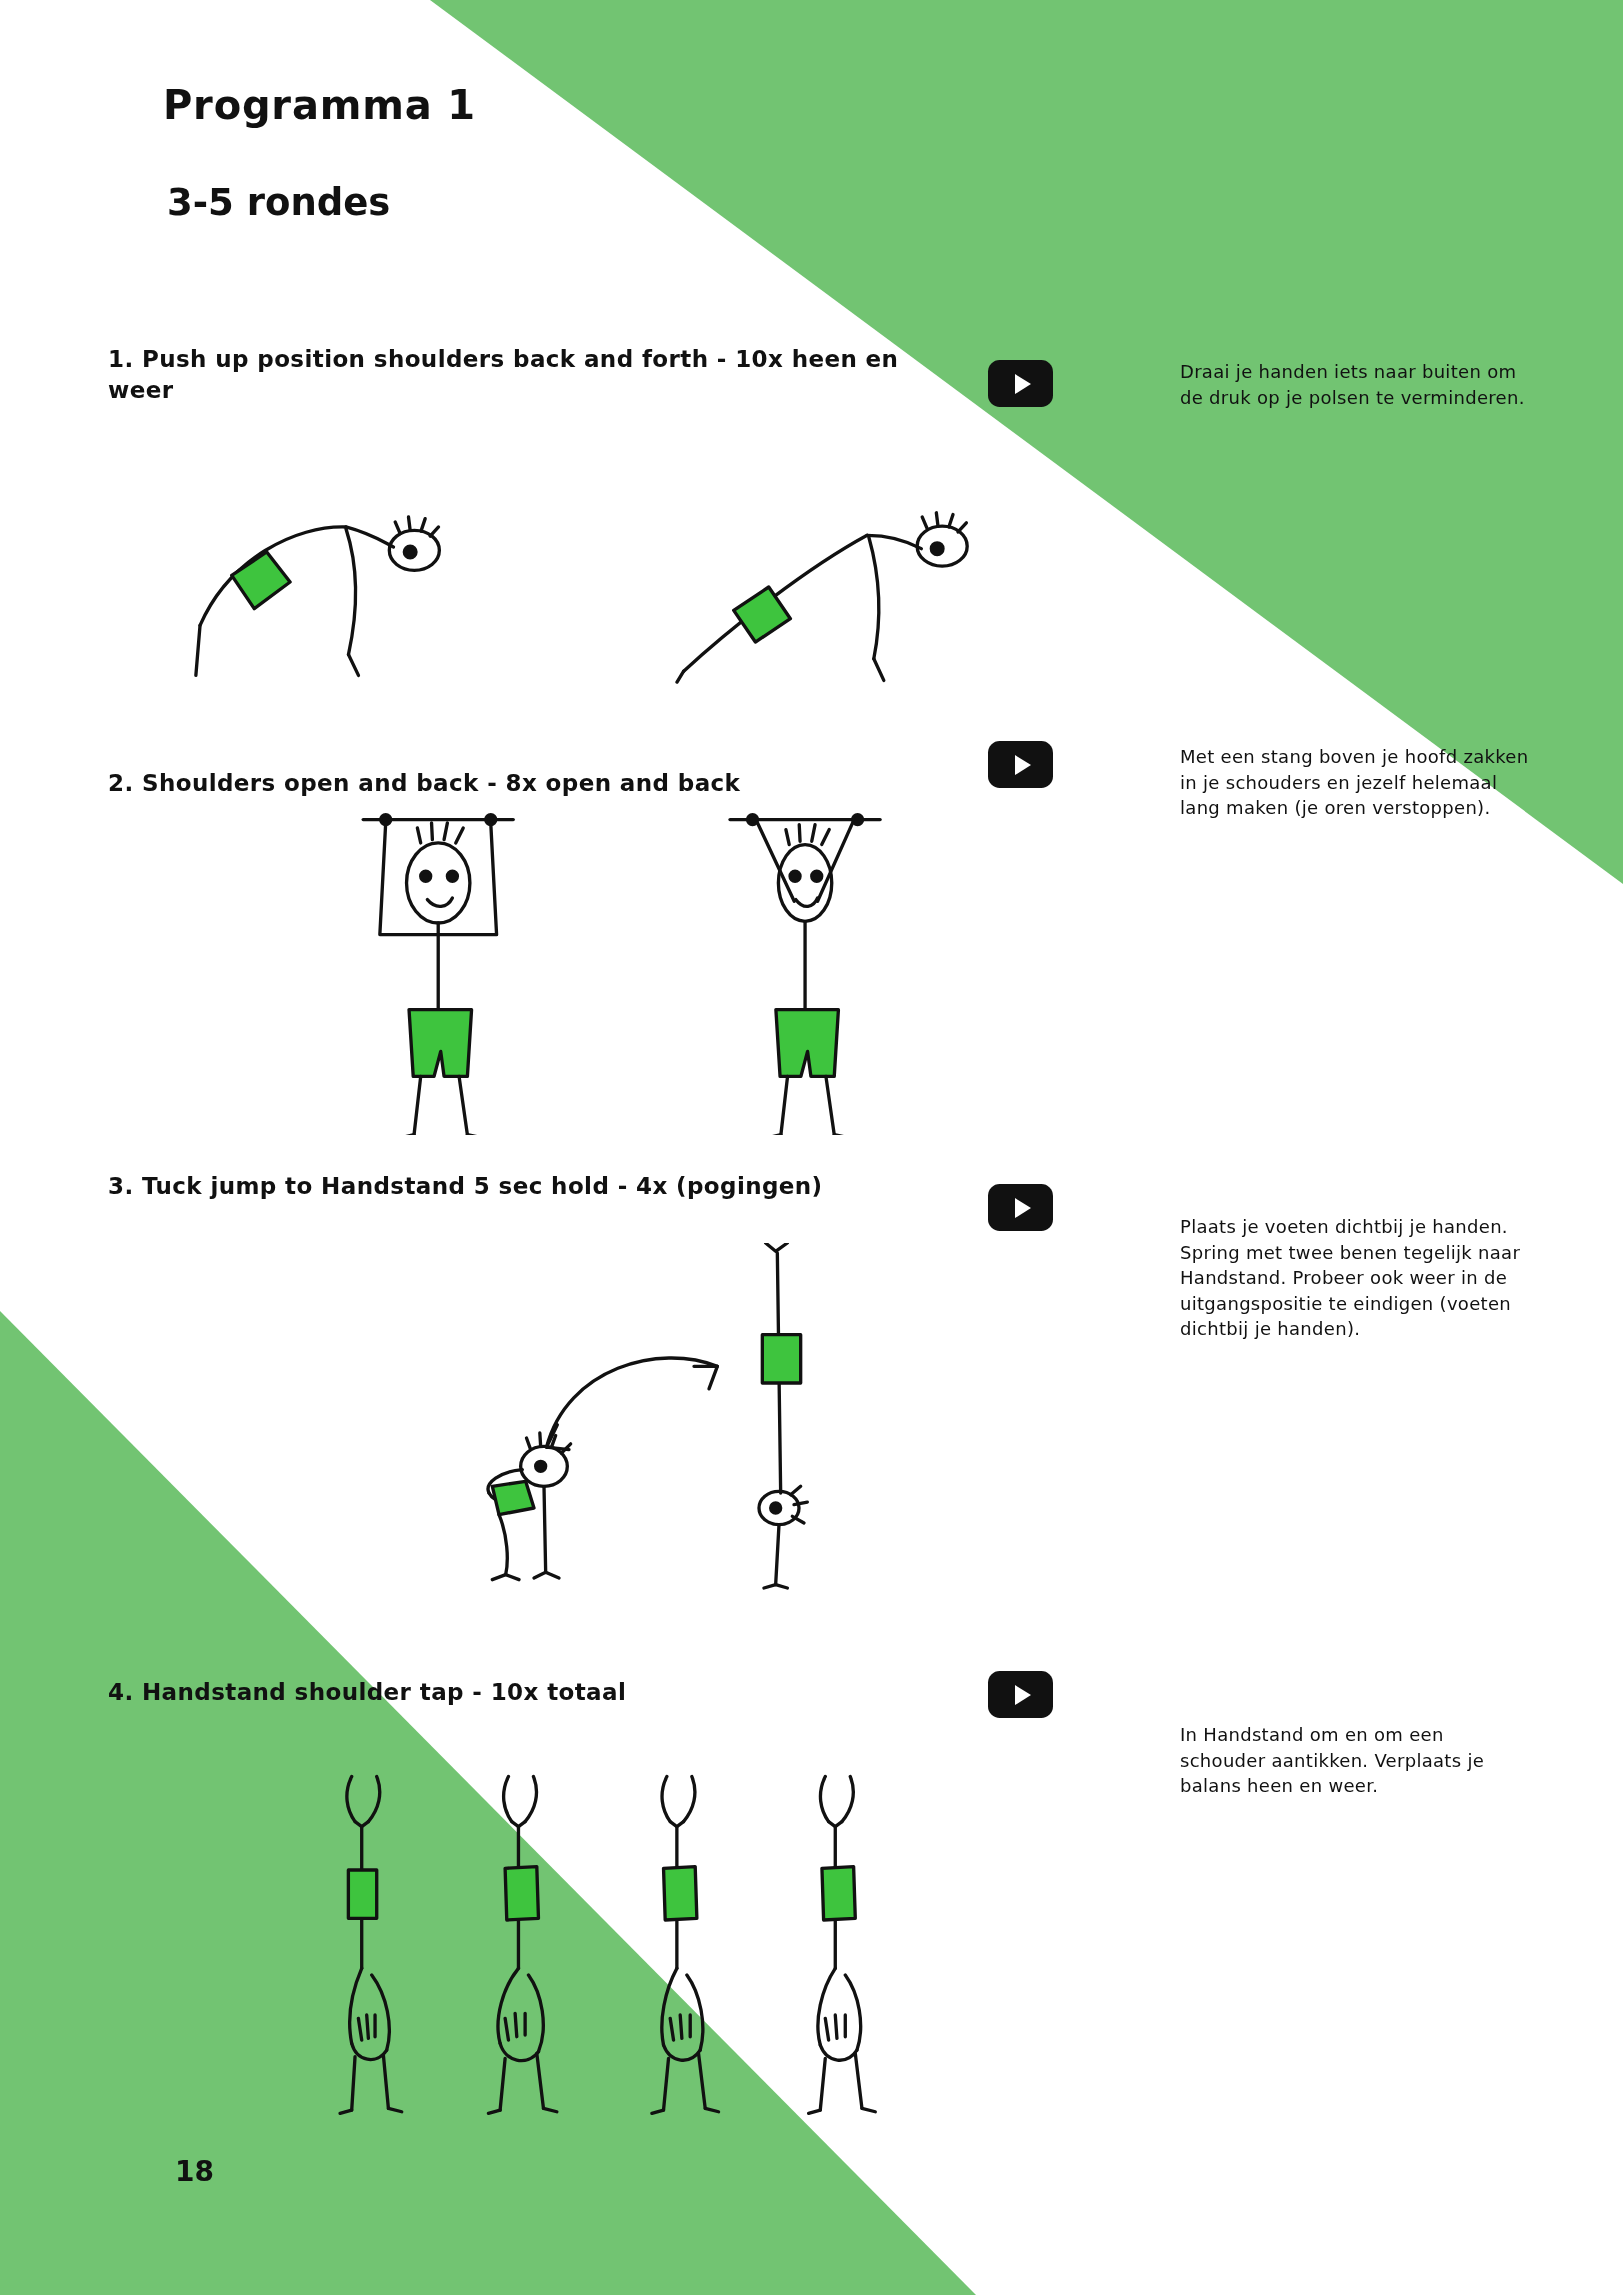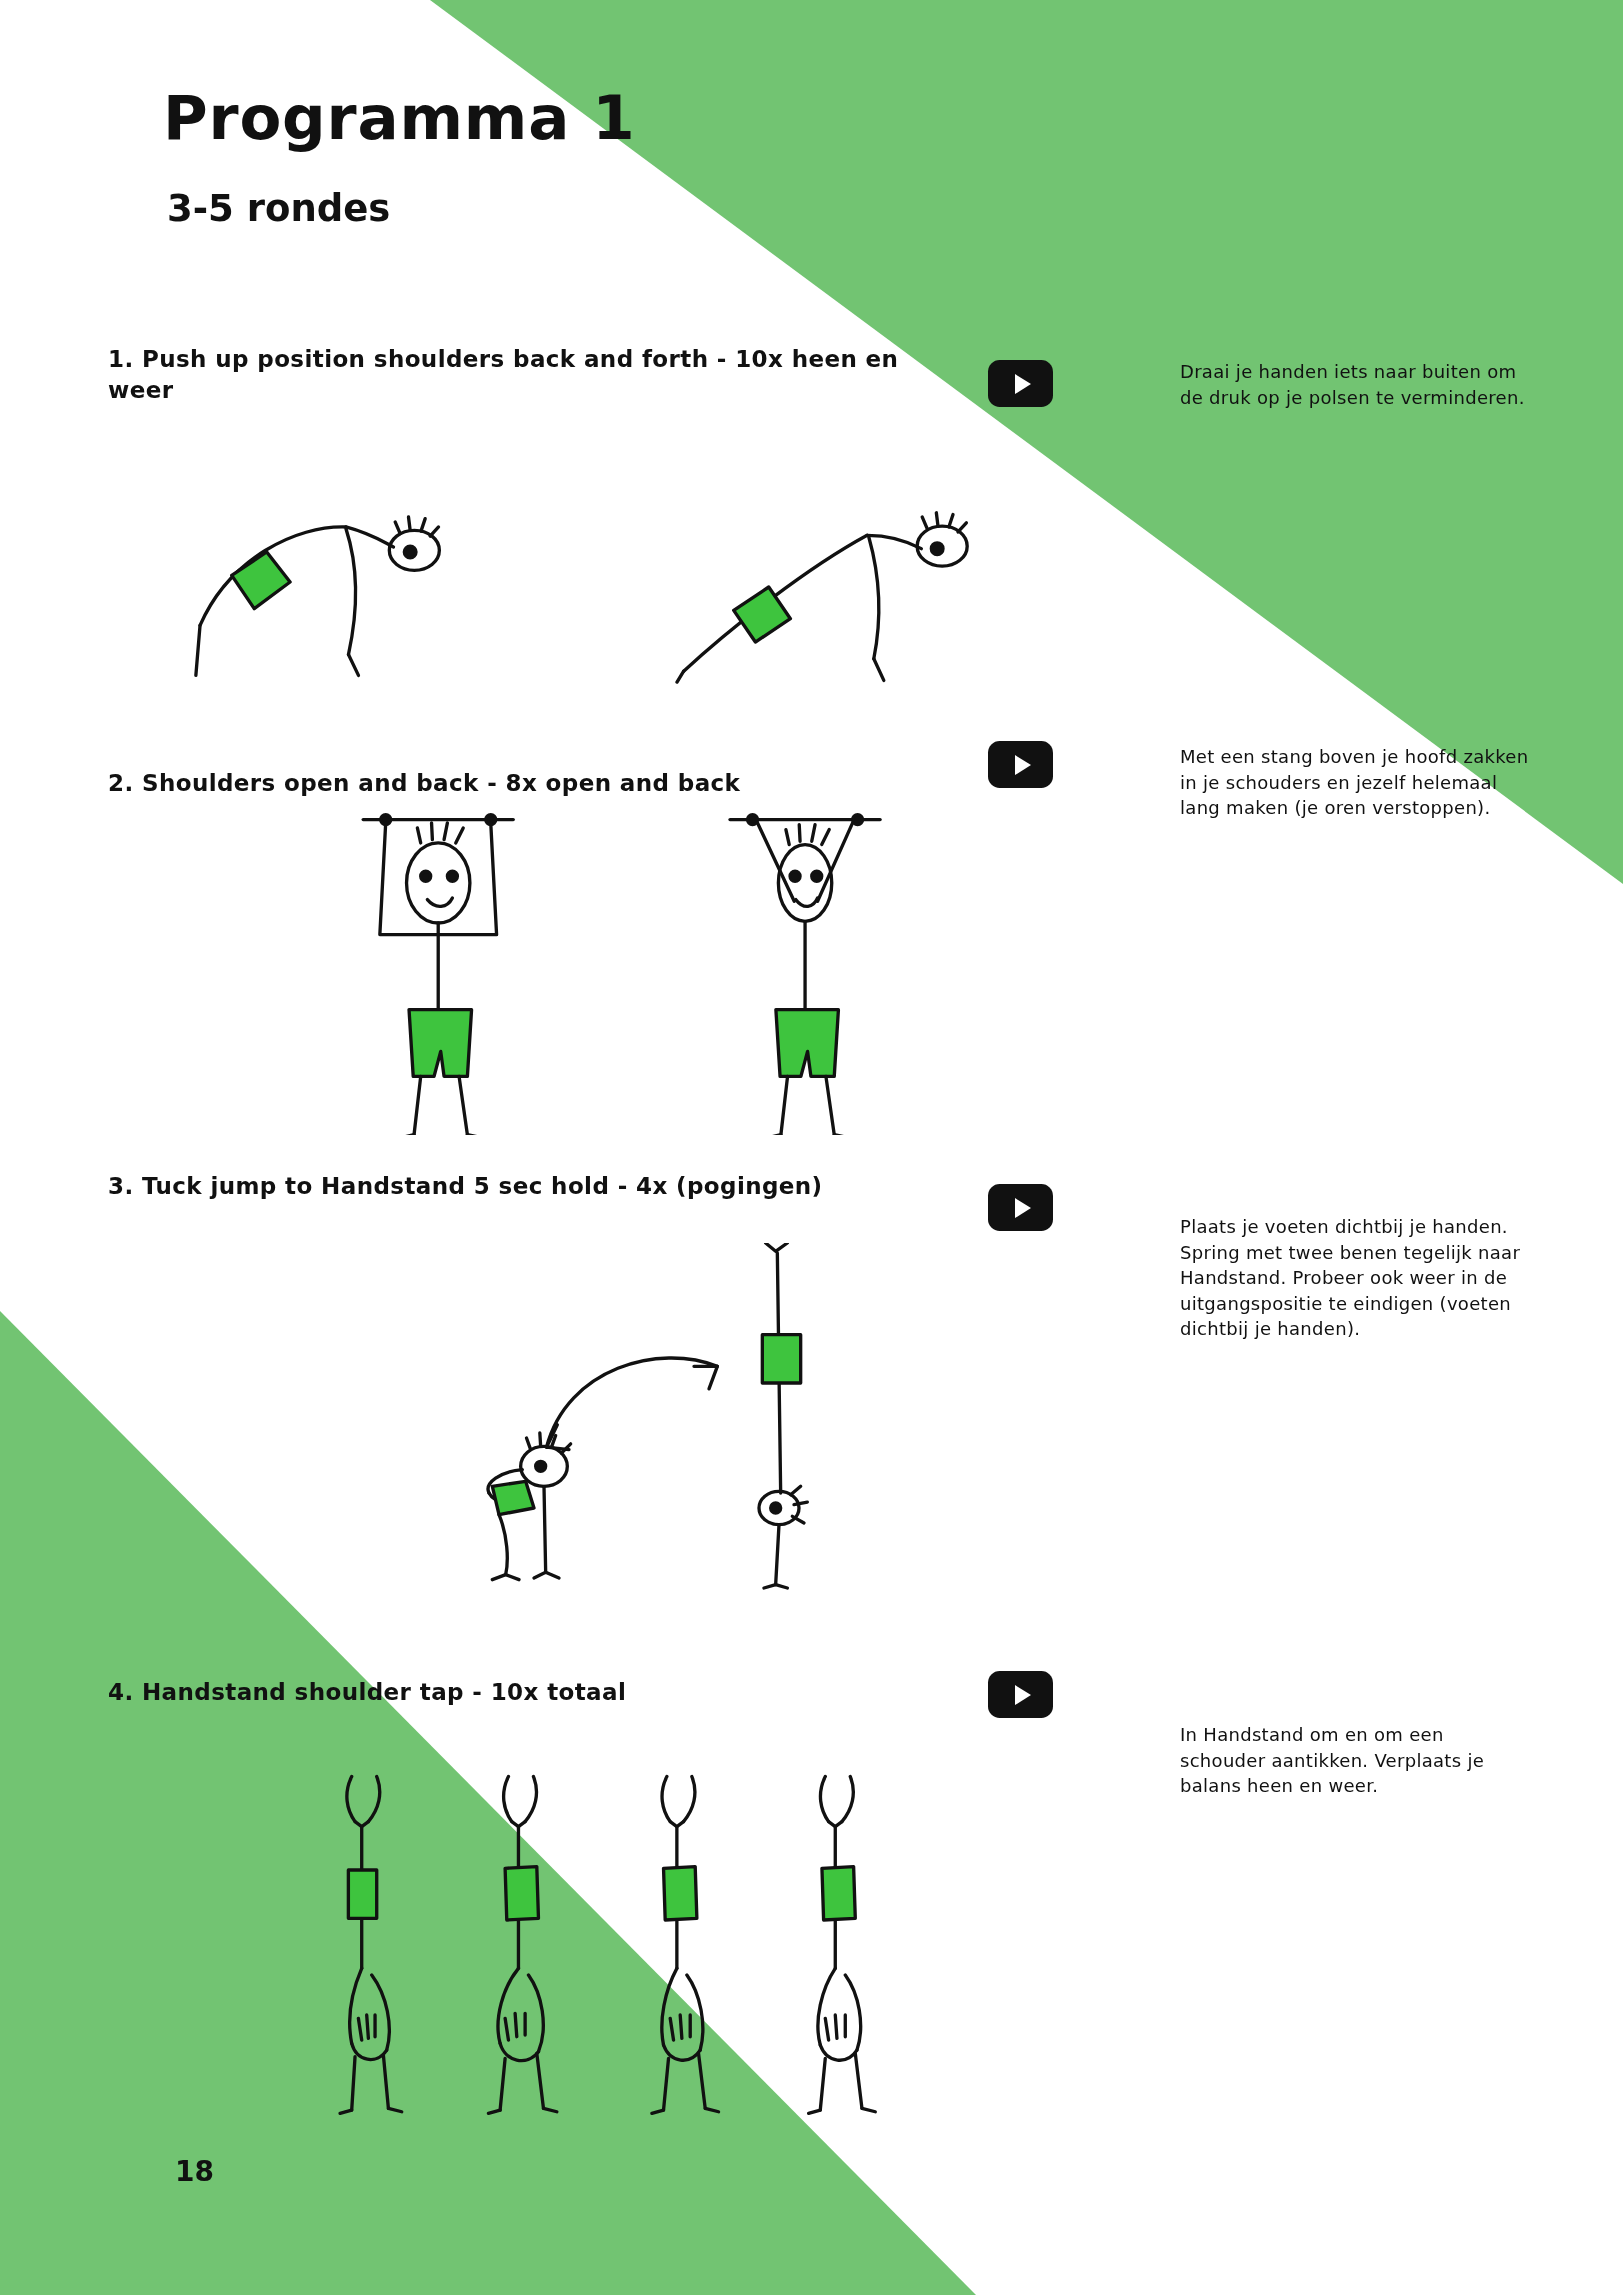--- a/index.html
+++ b/index.html
@@ -39,29 +39,29 @@
     z-index: 0;
   }
   .content {
     position: relative;
     z-index: 2;
   }
   .title {
     position: absolute;
     left: 163px;
     top: 82px;
-    font-size: 61px;
+    font-size: 40px;
     font-weight: bold;
     color: #111;
     letter-spacing: 0.8px;
   }
   .subtitle {
     position: absolute;
     left: 167px;
-    top: 187px;
+    top: 181px;
     font-size: 37px;
     font-weight: bold;
     color: #111;
   }
   .ex-heading {
     position: absolute;
     font-size: 23px;
     font-weight: bold;
     color: #111;
     line-height: 1.35;

